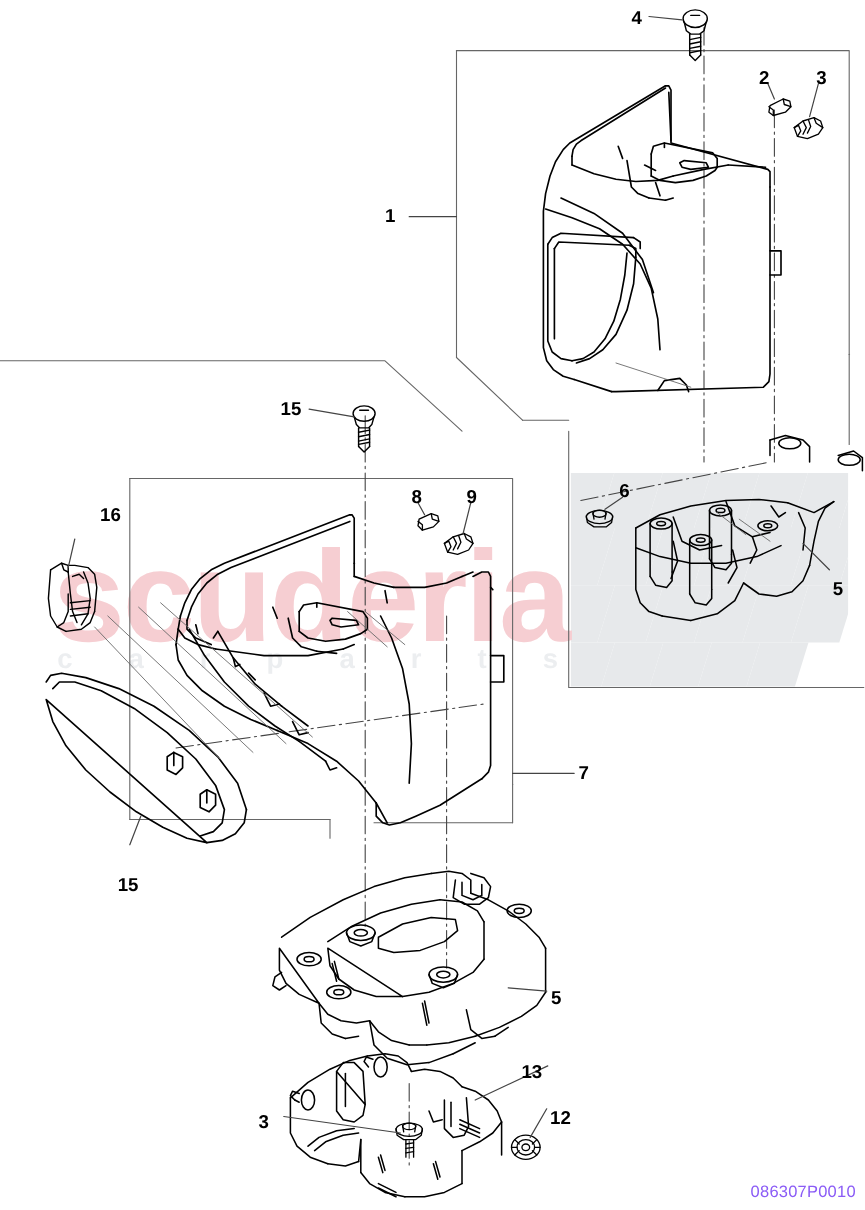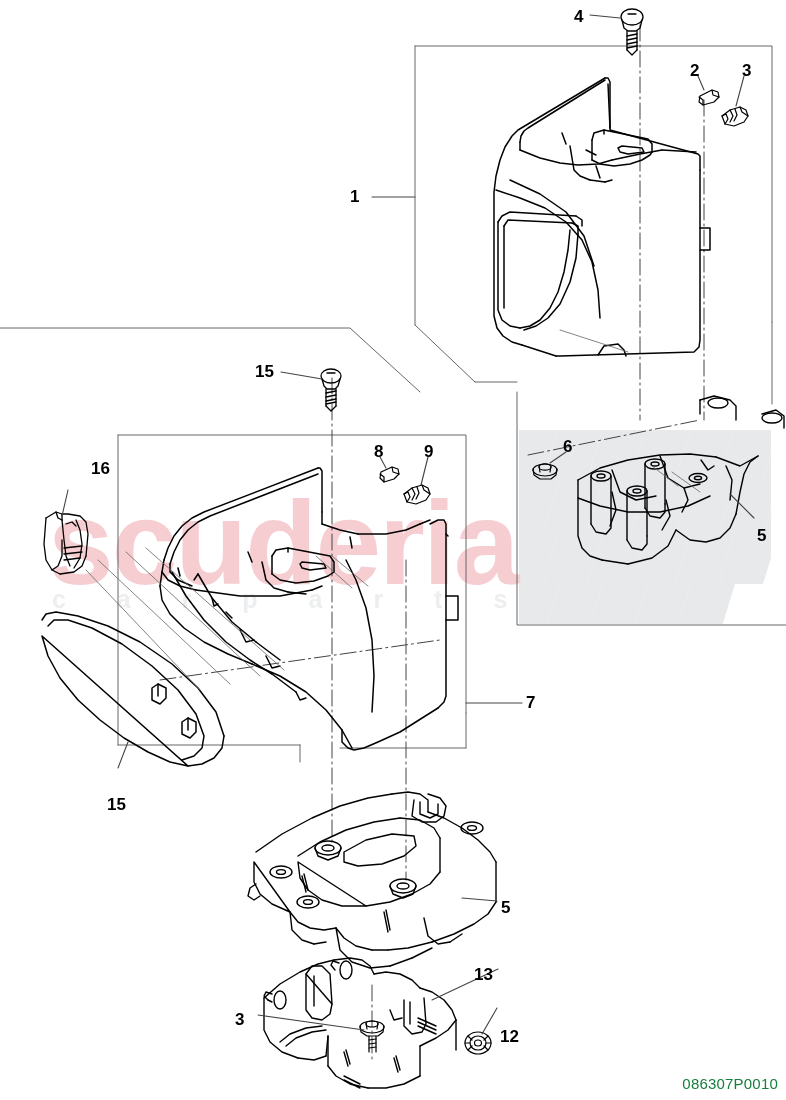--- a/index.html
+++ b/index.html
@@ -15,21 +15,21 @@
     line-height:1;
     white-space:nowrap;
     z-index:6;
   }
   #partno{
     position:absolute;
     right:8px;
     bottom:8px;
     font-family:"Liberation Sans",sans-serif;
     font-size:15px;
-    color:#15803d;
+    color:#8b5cf6;
     letter-spacing:.2px;
     z-index:6;
   }
   .wm-word{
     position:absolute;
     z-index:1;
     font-family:"Liberation Sans",sans-serif;
     font-weight:bold;
     pointer-events:none;
     user-select:none;
@@ -484,21 +484,21 @@
   <div class="callout" style="left:690px;top:62px;">2</div>
   <div class="callout" style="left:742px;top:62px;">3</div>
   <div class="callout" style="left:574px;top:8px;">4</div>
   <div class="callout" style="left:757px;top:527px;">5</div>
   <div class="callout" style="left:563px;top:438px;">6</div>
   <div class="callout" style="left:526px;top:694px;">7</div>
   <div class="callout" style="left:374px;top:443px;">8</div>
   <div class="callout" style="left:424px;top:443px;">9</div>
   <div class="callout" style="left:255px;top:363px;">15</div>
   <div class="callout" style="left:501px;top:899px;">5</div>
-  <div class="callout" style="left:500px;top:1008px;margin-top:20px;">12</div>
+  <div class="callout" style="left:500px;top:1008px;">12</div>
   <div class="callout" style="left:474px;top:966px;">13</div>
   <div class="callout" style="left:235px;top:1011px;">3</div>
   <div class="callout" style="left:107px;top:772px;margin-top:24px;">15</div>
   <div class="callout" style="left:55px;top:460px;margin-left:36px;">16</div>
 
   <div id="partno">086307P0010</div>
 
 </div>
 
 </body></html>

